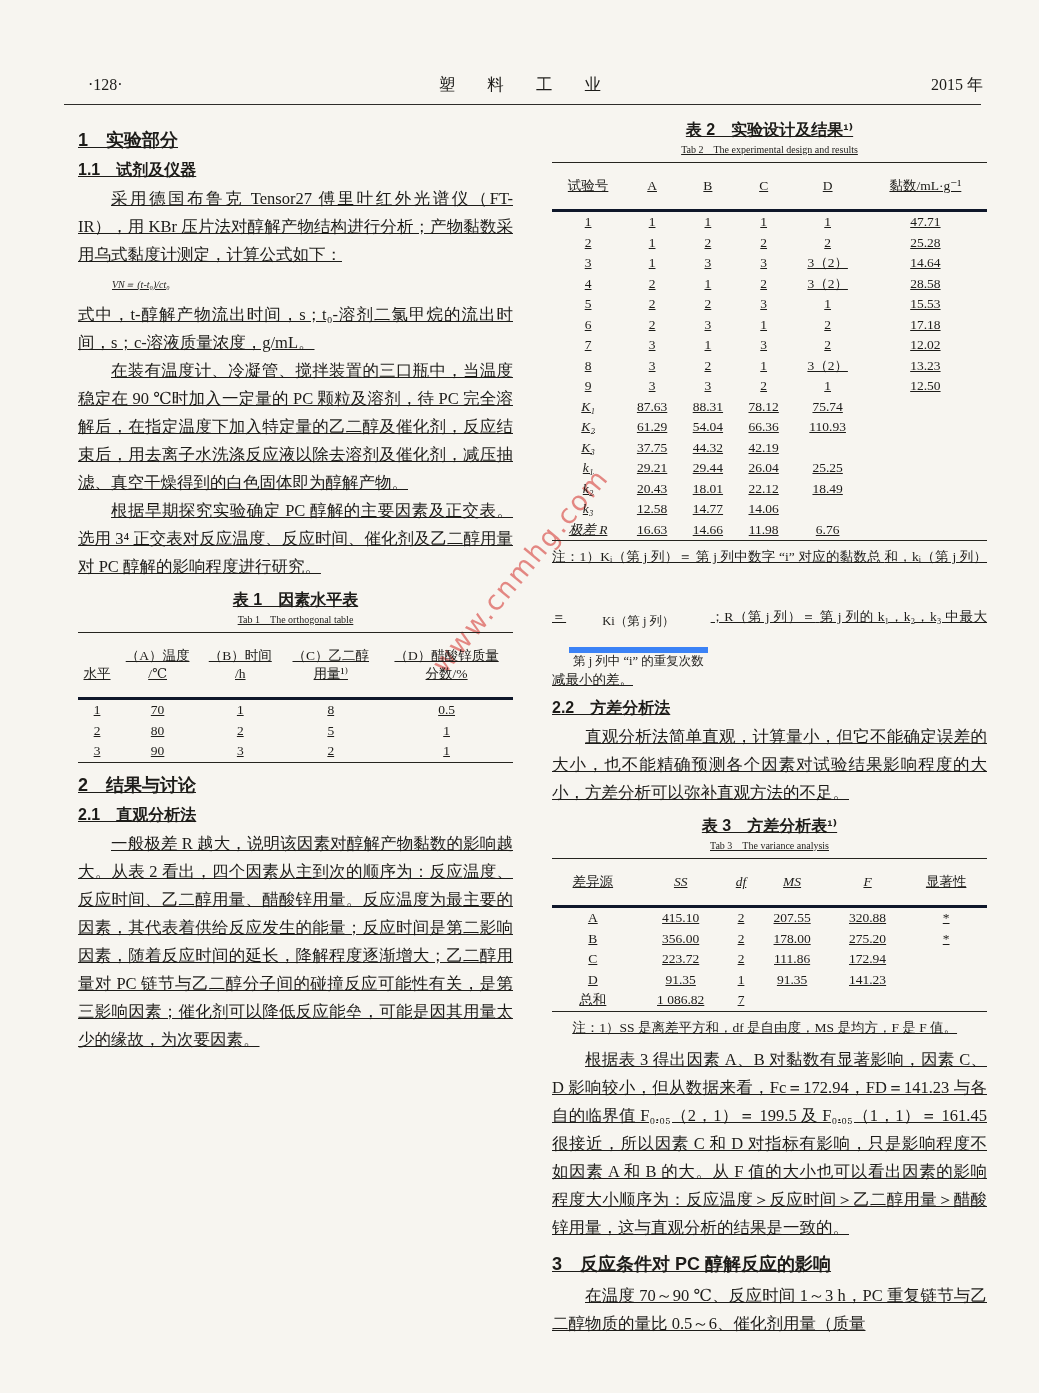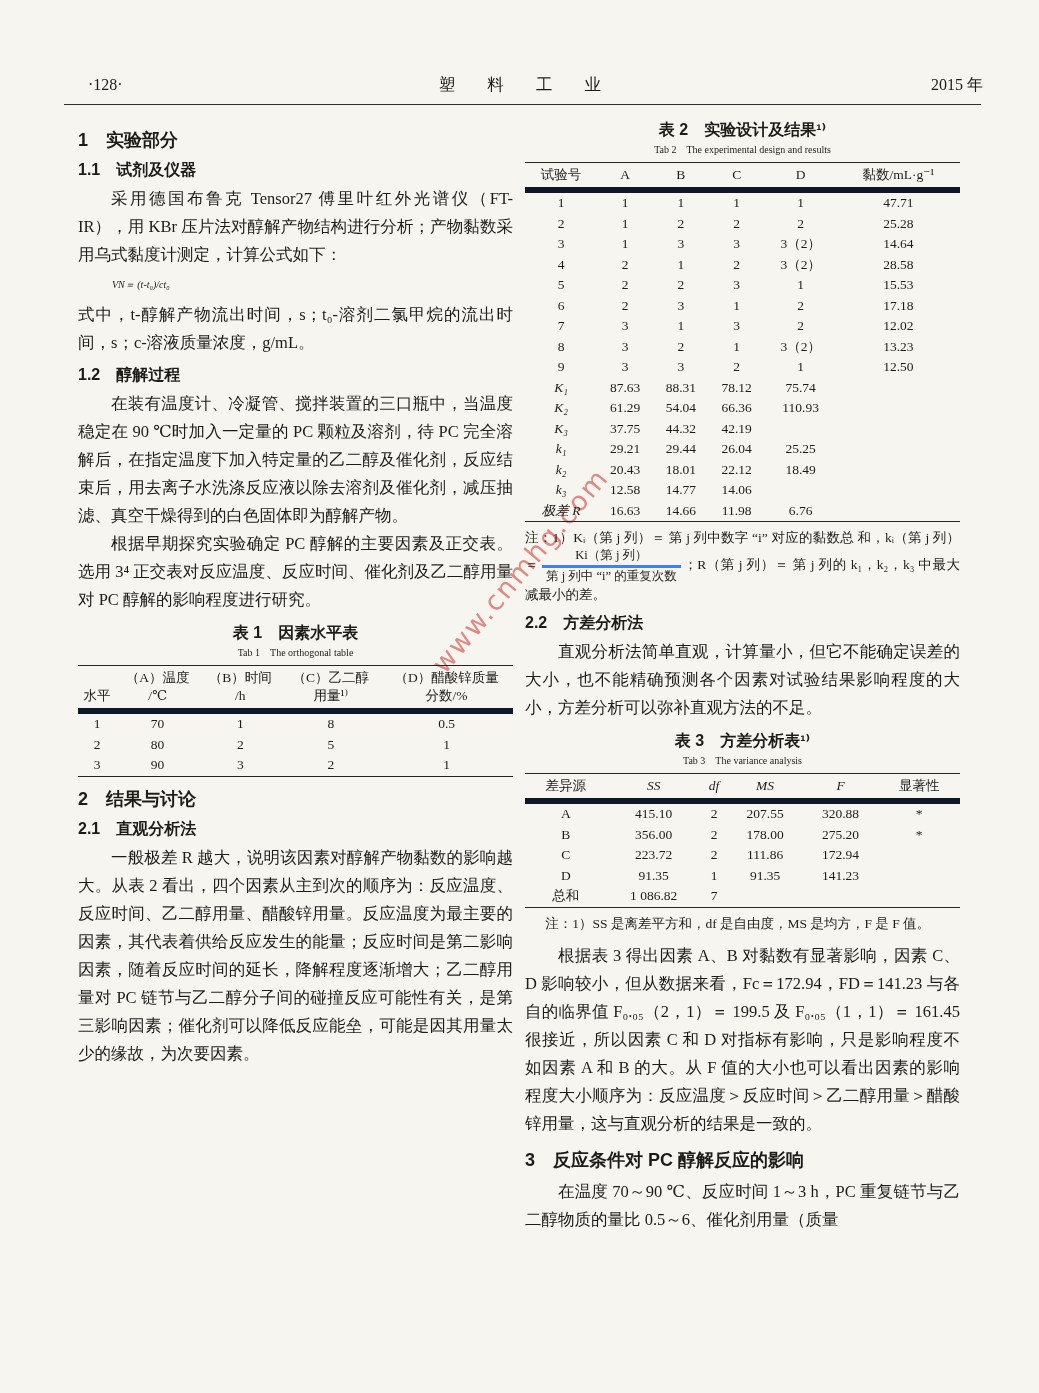--- a/index.html
+++ b/index.html
@@ -15,21 +15,21 @@
     font-size:16px;
   }
   .journal-title{letter-spacing:14px;font-size:16.5px;}
   .header-rule{
     position:absolute;top:104px;left:64px;width:917px;
     border-top:1.7px solid #2e2d2a;height:0;
   }
   
   .columns{
     position:absolute;top:118px;left:78px;width:899px;
-    display:flex;gap:12px;align-items:flex-start;
+    display:flex;gap:39px;align-items:flex-start;text-decoration:underline;
   }
   .col{flex:0 0 435px;width:435px;}
   
   .h1{
     font-family:"Liberation Sans","DejaVu Sans",sans-serif;
     font-size:18px;font-weight:bold;margin:10px 0 6px 0;
   }
   .h2{
     font-family:"Liberation Sans","DejaVu Sans",sans-serif;
     font-size:16px;font-weight:bold;margin:8px 0 4px 0;
@@ -48,37 +48,37 @@
     font-size:16px;font-weight:bold;text-align:center;margin:9px 0 2px 0;
   }
   .tbl-title-en{font-size:10px;text-align:center;margin:0 0 5px 0;}
   table.sci{
     width:100%;border-collapse:collapse;
     border-top:1.7px solid #26251f;border-bottom:1.7px solid #26251f;
     font-size:13.5px;
   }
   table.sci th{
     font-weight:normal;text-align:center;vertical-align:bottom;
-    border-bottom:6px solid #0f172a;padding:3px 2px;
+    border-bottom:3px solid #0f172a;padding:14px 2px;
     line-height:18px;white-space:pre-line;
   }
   table.sci td{text-align:center;padding:2px 2px;line-height:16.5px;}
   
   #table2 tbody tr:nth-child(n+10) td:first-child{font-style:italic;margin-top:22px;}
   #table3 thead th:nth-child(2),#table3 thead th:nth-child(3),
   #table3 thead th:nth-child(4),#table3 thead th:nth-child(5){font-style:italic;}
   .tbl-note{
     font-size:13.5px;line-height:21px;text-align:justify;margin:5px 0 4px 0;
   }
   .tbl-note .lead{margin-left:1.5em;}
   .frac{
     display:inline-block;vertical-align:middle;text-align:center;
     font-size:12.5px;line-height:15px;margin:0 3px;
   }
-  .frac .num{display:block;border-bottom:3px solid #3b82f6;padding:0 4px 2px 4px;}
+  .frac .num{display:block;border-bottom:6px solid #3b82f6;padding:0 4px 18px 4px;margin-top:47px;}
   .frac .den{display:block;padding:1px 4px 0 4px;}
   
   .watermark{
     position:absolute;left:330px;top:555px;width:380px;
     transform:rotate(-50deg);transform-origin:center;
     text-align:center;font-size:27px;letter-spacing:2px;
     color:rgba(213,62,56,0.6);
     font-family:"DejaVu Sans","Liberation Sans",sans-serif;
     pointer-events:none;
   }
@@ -99,21 +99,20 @@
   <div class="watermark">www.cnmhg.com</div>
 
   <div class="columns">
 
     <div class="col">
       <div class="h1">1　实验部分</div>
       <div class="h2">1.1　试剂及仪器</div>
       <p class="para">采用德国布鲁克 Tensor27 傅里叶红外光谱仪（FT-IR），用 KBr 压片法对醇解产物结构进行分析；产物黏数采用乌式黏度计测定，计算公式如下：</p>
       <div class="formula">VN＝ (t-t₀)/ct₀</div>
       <p class="para" style="text-indent:0;">式中，t-醇解产物流出时间，s；t₀-溶剂二氯甲烷的流出时间，s；c-溶液质量浓度，g/mL。</p>
-      <div class="h2">1.2　醇解过程</div>
       <p class="para">在装有温度计、冷凝管、搅拌装置的三口瓶中，当温度稳定在 90 ℃时加入一定量的 PC 颗粒及溶剂，待 PC 完全溶解后，在指定温度下加入特定量的乙二醇及催化剂，反应结束后，用去离子水洗涤反应液以除去溶剂及催化剂，减压抽滤、真空干燥得到的白色固体即为醇解产物。</p>
       <p class="para">根据早期探究实验确定 PC 醇解的主要因素及正交表。选用 3⁴ 正交表对反应温度、反应时间、催化剂及乙二醇用量对 PC 醇解的影响程度进行研究。</p>
 
       <div class="tbl-title-cn">表 1　因素水平表</div>
       <div class="tbl-title-en">Tab 1　The orthogonal table</div>
       <table class="sci" id="table1">
         <thead>
           <tr>
               <th>水平</th>
               <th>（A）温度

